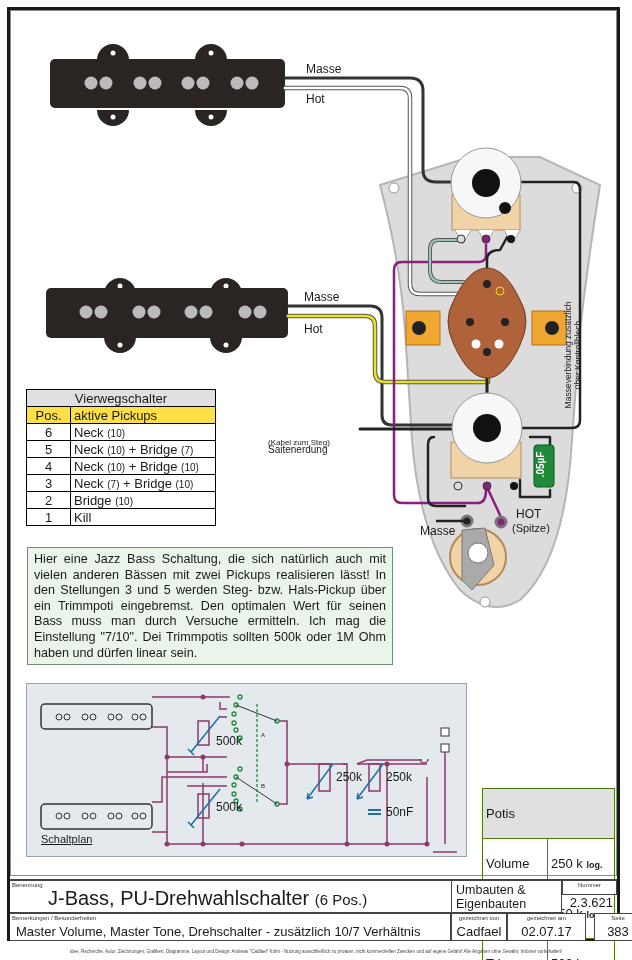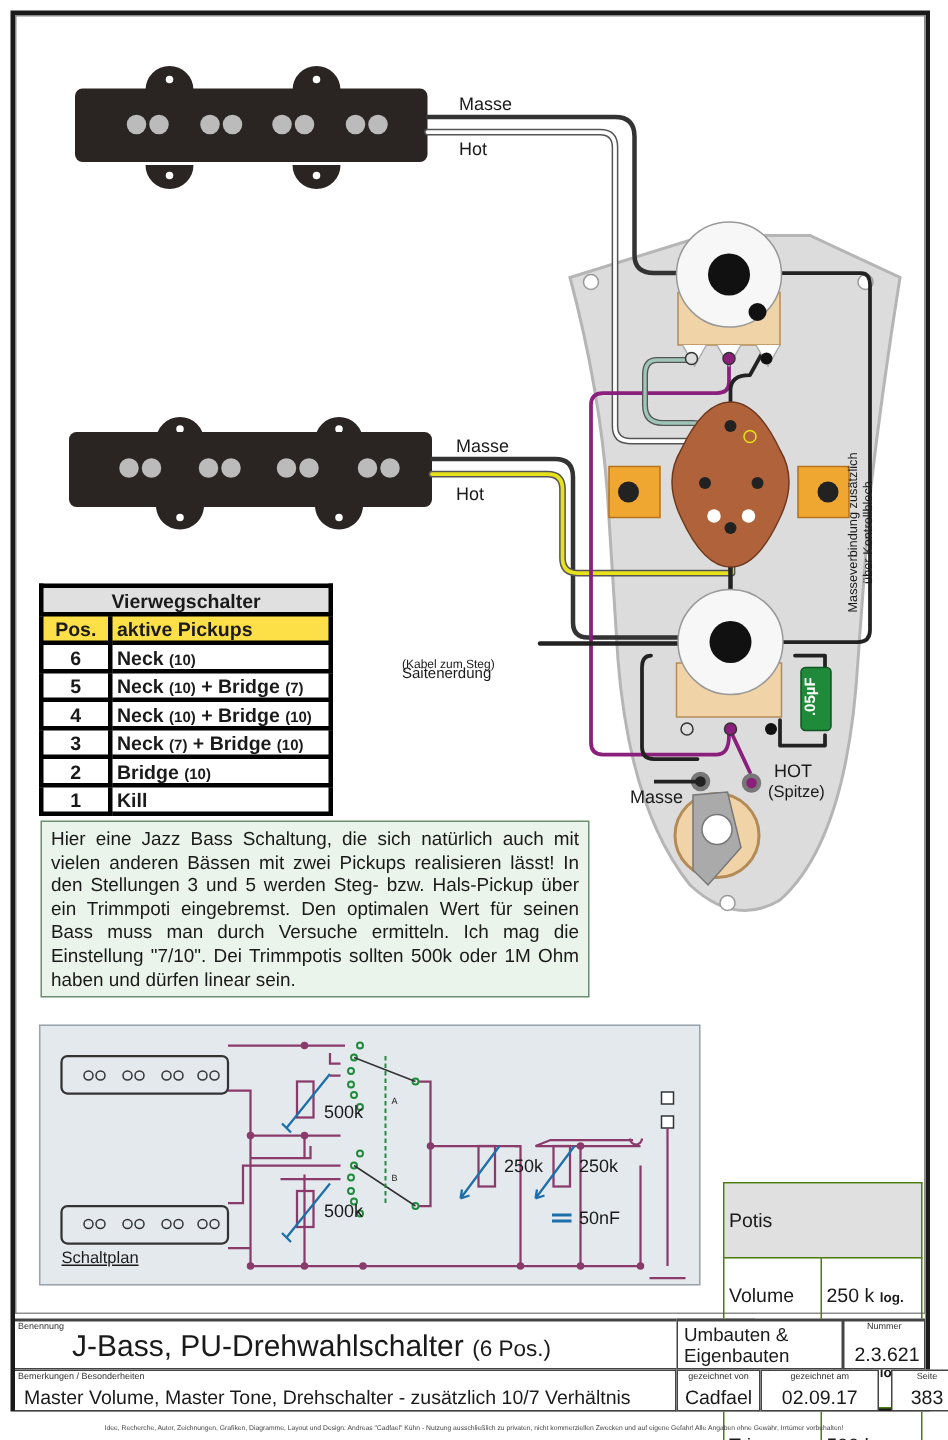--- a/index.html
+++ b/index.html
@@ -2,21 +2,21 @@
 <html><head>
 <meta charset="utf-8">
 <style>
   html,body{margin:0;padding:0;background:#fff;}
   body{width:632px;height:960px;position:relative;overflow:hidden;font-family:"Liberation Sans",sans-serif;color:#1a1a1a;}
   .frame{position:absolute;left:7px;top:7px;width:613px;height:934px;border:3px solid #1a1a1a;box-sizing:border-box;}
   .inner{position:absolute;left:10px;top:10px;width:607px;height:866px;border:1px solid #8c8c8c;box-sizing:border-box;}
   svg.main{position:absolute;left:0;top:0;}
   .lbl{position:absolute;font-size:12px;white-space:nowrap;}
   .vtable{position:absolute;left:26px;top:389px;border-collapse:collapse;font-size:13px;}
-  .vtable td,.vtable th{border:3px solid #000000;padding:0 3px;height:16px;font-weight:bold;}
+  .vtable td,.vtable th{border:1px solid #000000;padding:0 3px;height:16px;font-weight:normal;}
   .vtable th{background:#e0e0e0;}
   .vtable .pos{width:37px;text-align:center;}
   .vtable .pk{width:138px;}
   .vtable small{font-size:10px;}
   .vtable tr.hdr2 td{background:#fde047;}
   .note{position:absolute;left:27px;top:547px;width:366px;height:118px;background:#eaf4ea;border:1px solid #6f8f73;box-sizing:border-box;padding:4px 6px;font-size:12.6px;line-height:15.6px;text-align:justify;}
   .schem{position:absolute;left:26px;top:683px;width:441px;height:174px;background:#e4e9ee;border:1px solid #9aa3ab;box-sizing:border-box;}
   .potis{position:absolute;left:482px;top:788px;border-collapse:collapse;font-size:13px;}
   .potis td{border:1px solid #4d7c0f;padding:16px 3px;height:17px;}
   .potis .h{background:#e0e0e0;}
@@ -334,34 +334,34 @@
 </table>
 
 <div class="tb">
   <div class="cell" style="left:0;top:0;width:493px;height:34px;border-width:2px 1px 1px 0;">
     <span class="cap">Benennung</span>
     <span style="position:absolute;left:38px;top:6px;font-size:20px;"><span>J-Bass, PU-Drehwahlschalter</span> <span style="font-size:15px;">(6 Pos.)</span></span>
   </div>
   <div class="cell" style="left:441px;top:0;width:111px;height:34px;border-top-width:2px;">
     <span style="position:absolute;left:4px;top:2px;width:90px;font-size:12.5px;line-height:14px;">Umbauten &amp; Eigenbauten</span>
   </div>
-  <div class="cell" style="left:552px;top:0;width:55px;height:34px;border-top-width:2px;">
+  <div class="cell" style="left:552px;top:0;width:55px;height:16px;border-top-width:2px;">
     <span class="capc">Nummer</span>
     <span style="position:absolute;right:3px;top:14px;font-size:13px;">2.3.621</span>
   </div>
   <div class="cell" style="left:0;top:34px;width:441px;height:28px;border-left-width:0;">
     <span class="cap">Bemerkungen / Besonderheiten</span>
     <span style="position:absolute;left:6px;top:10px;font-size:13px;">Master Volume, Master Tone, Drehschalter - zusätzlich 10/7 Verhältnis</span>
   </div>
   <div class="cell" style="left:441px;top:34px;width:56px;height:28px;">
     <span class="capc">gezeichnet von</span>
     <span style="position:absolute;left:0;right:0;top:10px;text-align:center;font-size:13px;">Cadfael</span>
   </div>
   <div class="cell" style="left:497px;top:34px;width:79px;height:28px;">
     <span class="capc">gezeichnet am</span>
-    <span style="position:absolute;left:0;right:0;top:10px;text-align:center;font-size:13px;">02.09.17</span>
+    <span style="position:absolute;left:0;right:0;top:10px;text-align:center;font-size:13px;">02.07.17</span>
   </div>
   <div class="cell" style="left:584px;top:34px;width:48px;height:28px;">
     <span class="capc">Seite</span>
     <span style="position:absolute;left:0;right:0;top:10px;text-align:center;font-size:13px;">383</span>
   </div>
 </div>
 <div class="footer">Idee, Recherche, Autor, Zeichnungen, Grafiken, Diagramme, Layout und Design: Andreas "Cadfael" Kühn  -  Nutzung ausschließlich zu privaten, nicht kommerziellen Zwecken und auf eigene Gefahr! Alle Angaben ohne Gewähr, Irrtümer vorbehalten!</div>
 
 </body></html>

